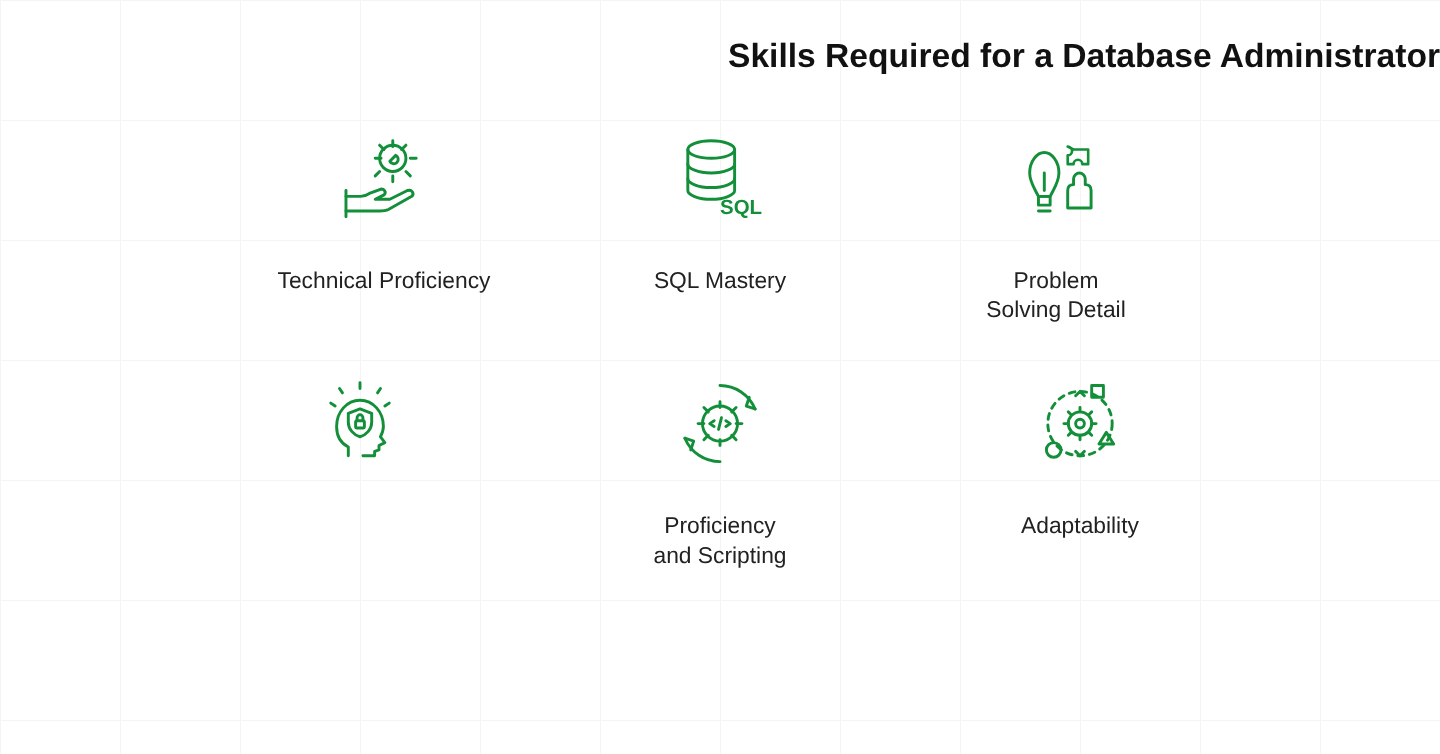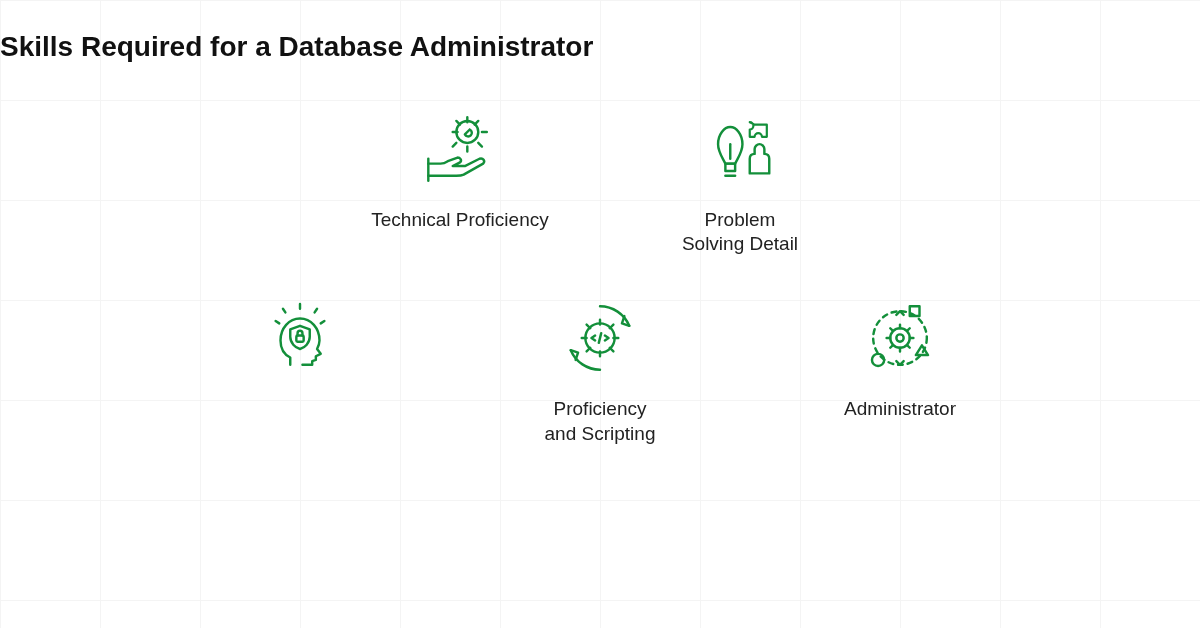--- a/index.html
+++ b/index.html
@@ -9,21 +9,21 @@
       font-family: -apple-system, BlinkMacSystemFont, "Segoe UI", Helvetica, Arial, sans-serif;
       background: #ffffff;
       background-image:
         linear-gradient(#f4f4f4 1px, transparent 1px),
         linear-gradient(90deg, #f4f4f4 1px, transparent 1px);
       background-size: 100px 100px;
       position: relative;
       overflow: hidden;
     }
     .title {
-      text-align: left;
+      text-align: right;
       font-size: 28px;
       font-weight: 700;
       color: #111;
       line-height: 1.35;
       padding-top: 28px;
       padding-bottom: 18px;
     }
     .grid {
       display: flex;
       flex-direction: column;
@@ -57,21 +57,21 @@
       stroke: #138f3a;
       fill: none;
       stroke-width: 2;
       stroke-linecap: round;
       stroke-linejoin: round;
     }
     .label {
       font-size: 19px;
       color: #222;
       font-weight: 400;
-      margin-top: 14px;
+      margin-top: 29px;
       line-height: 1.3;
       white-space: pre-line;
     }
     .row2 .skill { width: 240px; }
   </style>
 </head>
 <body>
 
 <h1 class="title">Skills Required for a
 Database Administrator</h1>
@@ -89,20 +89,32 @@
 
           <path d="M36 20l4-4 M40 16a3 3 0 1 1-4 4"></path>
 
           <path d="M6 44h10c3 0 6-2 6-2l8-3c2 0 4 2 2 4l-6 3h10l12-6c3-1 5 2 3 4l-16 9c-2 1-4 1-6 1H6"></path>
           <path d="M6 40v18"></path>
         </svg>
       </div>
       <div class="label">Technical Proficiency</div>
     </div>
 
+    <div class="skill">
+      <div class="icon-wrap">
+        <svg viewBox="0 0 64 64">
+          <ellipse cx="26" cy="12" rx="16" ry="6"></ellipse>
+          <path d="M10 12v28c0 3 7 6 16 6s16-3 16-6V12"></path>
+          <path d="M10 22c0 3 7 6 16 6s16-3 16-6"></path>
+          <path d="M10 32c0 3 7 6 16 6s16-3 16-6"></path>
+          <text x="32" y="56" font-size="14" font-family="Arial" font-weight="700" fill="#138f3a" stroke="none">SQL</text>
+        </svg>
+      </div>
+      <div class="label">SQL Mastery</div>
+    </div>
 
     <div class="skill">
       <div class="icon-wrap">
         <svg viewBox="0 0 64 64">
 
           <path d="M20 44h8v6h-8z"></path>
           <path d="M20 54h8"></path>
           <path d="M14 28c0-8 5-14 10-14s10 6 10 14c0 6-3 10-6 16H20c-3-6-6-10-6-16z"></path>
           <path d="M24 28v12"></path>
 
@@ -164,18 +176,18 @@
 
           <circle cx="32" cy="32" r="8"></circle>
           <circle cx="32" cy="32" r="3"></circle>
           <path d="M32 21v3 M32 40v3 M21 32h3 M40 32h3 M24 24l2 2 M40 40l-2-2 M40 24l-2 2 M24 40l2-2"></path>
 
           <rect x="40" y="6" width="8" height="8"></rect>
           <path d="M50 38l5 8h-10z"></path>
           <circle cx="14" cy="50" r="5"></circle>
         </svg>
       </div>
-      <div class="label">Administrator</div>
+      <div class="label">Adaptability</div>
     </div>
 
   </div>
 
 </div>
 
 </body></html>

